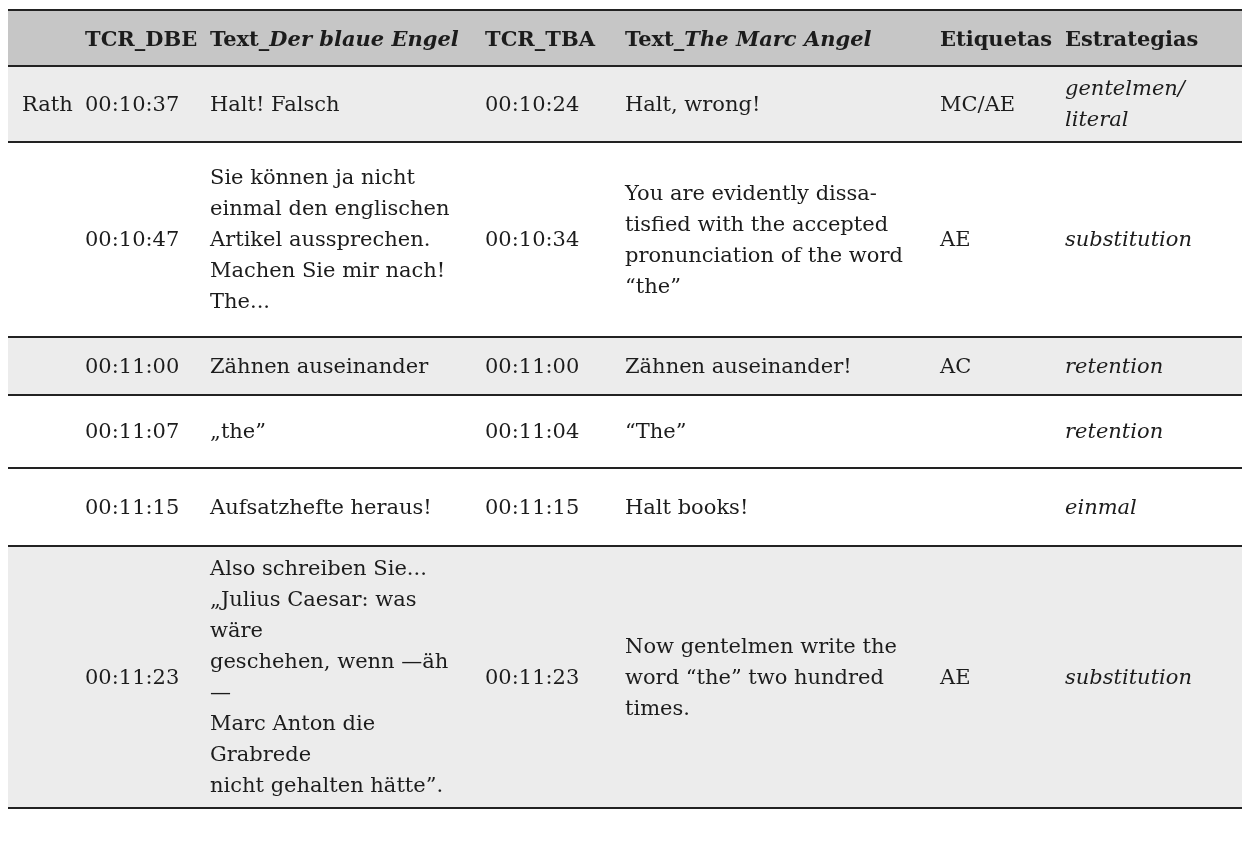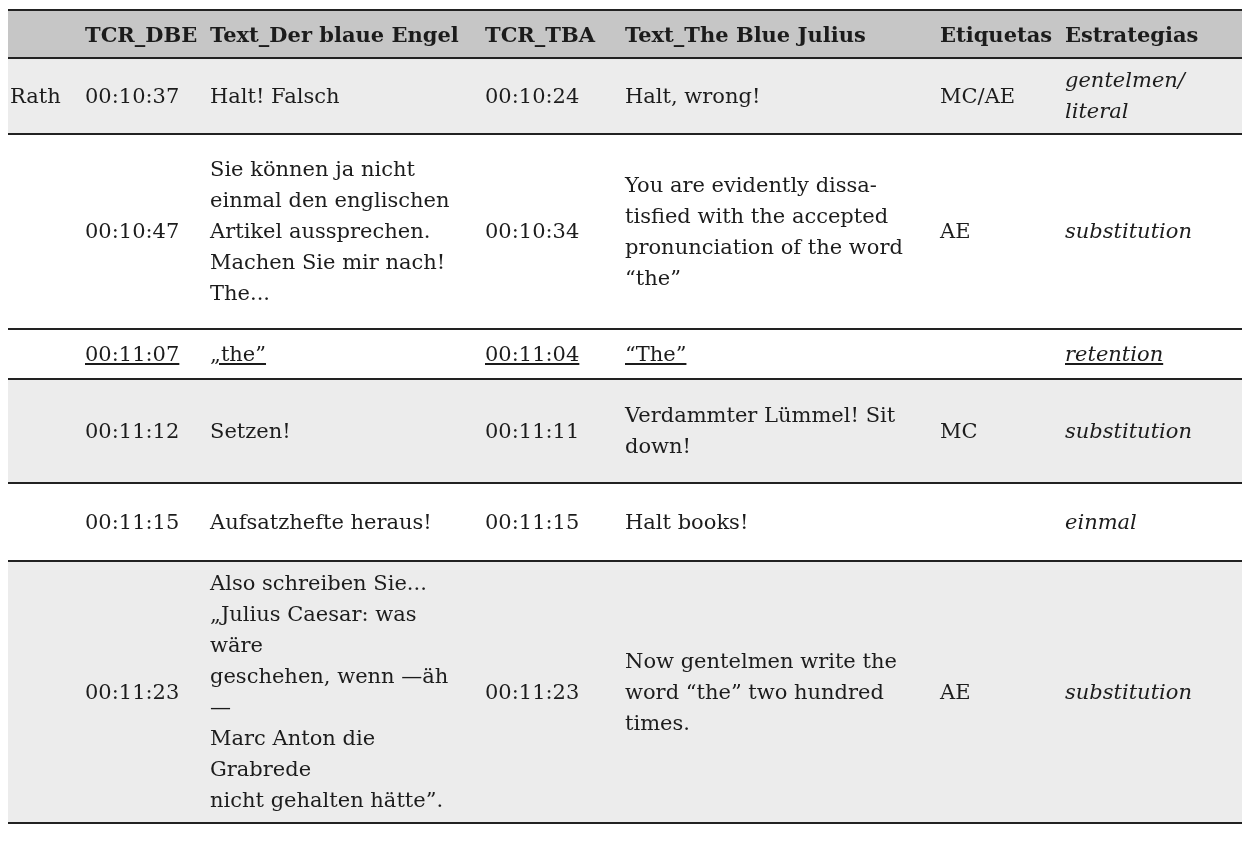--- a/index.html
+++ b/index.html
@@ -26,45 +26,45 @@
     margin: 9px 0 0 8px;
     font-size: 21px;
     line-height: 31px;
     border-bottom: 2px solid var(--line);
   }
   table.transcript tr {
     border-top: 2px solid var(--line);
   }
   thead tr {
     background: var(--header-bg);
-    height: 48px;
+    height: 56px;
     margin-left: 24px;
   }
   tr.shaded { background: var(--stripe-bg); }
   tr.r1 { height: 61px; }
   tr.r2 { height: 195px; }
   tr.r3 { height: 58px; }
-  tr.r4 { height: 50px; text-decoration: underline; }
+  tr.r4 { height: 73px; }
   tr.r5 { height: 104px; }
   tr.r6 { height: 78px; }
   tr.r7 { height: 197px; }
   th, td {
     text-align: left;
     vertical-align: middle;
     padding: 6px 8px 6px 10px;
     font-weight: normal;
   }
   th {
     font-weight: bold;
     white-space: nowrap;
     overflow: hidden;
   }
   td { white-space: pre-line; }
-  td.speaker, th.speaker { padding-left: 2px; }
-  .italic { }
+  td.speaker, th.speaker { padding-left: 14px; }
+  .italic { font-style: italic; }
   td.estrategias { font-style: italic; }
   td.tcr { white-space: nowrap; margin-top: 32px; }
 </style>
 </head>
 <body>
 
 <table class="transcript">
   <colgroup>
     <col style="width:67px">
     <col style="width:125px">
@@ -73,21 +73,21 @@
     <col style="width:315px">
     <col style="width:125px">
     <col style="width:187px">
   </colgroup>
   <thead>
     <tr>
       <th class="speaker"></th>
       <th>TCR_DBE</th>
       <th><span>Text_</span><span class="italic">Der blaue Engel</span></th>
       <th>TCR_TBA</th>
-      <th><span>Text_</span><span class="italic">The Blue Julius</span></th>
+      <th><span>Text_</span><span class="italic">The Marc Angel</span></th>
       <th>Etiquetas</th>
       <th>Estrategias</th>
     </tr>
   </thead>
   <tbody>
     <tr class="shaded r1">
       <td class="speaker">Rath</td>
       <td class="tcr">00:10:37</td>
       <td>Halt! Falsch</td>
       <td class="tcr">00:10:24</td>
@@ -104,38 +104,37 @@
 Machen Sie mir nach!
 The...</td>
       <td class="tcr">00:10:34</td>
       <td>You are evidently dissa-
 tisfied with the accepted
 pronunciation of the word
 “the”</td>
       <td>AE</td>
       <td class="estrategias">substitution</td>
     </tr>
+    <tr class="shaded r3">
+      <td class="speaker"></td>
+      <td class="tcr">00:11:00</td>
+      <td>Zähnen auseinander</td>
+      <td class="tcr">00:11:00</td>
+      <td>Zähnen auseinander!</td>
+      <td>AC</td>
+      <td class="estrategias">retention</td>
+    </tr>
     <tr class="r4">
       <td class="speaker"></td>
       <td class="tcr">00:11:07</td>
       <td>„the”</td>
       <td class="tcr">00:11:04</td>
       <td>“The”</td>
       <td></td>
       <td class="estrategias">retention</td>
-    </tr>
-    <tr class="shaded r5">
-      <td class="speaker"></td>
-      <td class="tcr">00:11:12</td>
-      <td>Setzen!</td>
-      <td class="tcr">00:11:11</td>
-      <td>Verdammter Lümmel! Sit
-down!</td>
-      <td>MC</td>
-      <td class="estrategias">substitution</td>
     </tr>
     <tr class="r6">
       <td class="speaker"></td>
       <td class="tcr">00:11:15</td>
       <td>Aufsatzhefte heraus!</td>
       <td class="tcr">00:11:15</td>
       <td>Halt books!</td>
       <td></td>
       <td class="estrategias">einmal</td>
     </tr>

